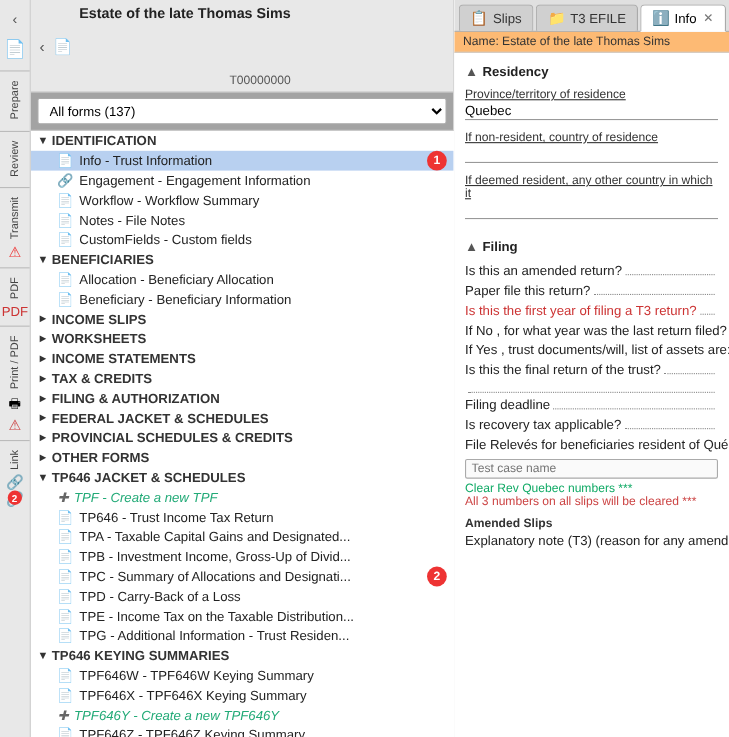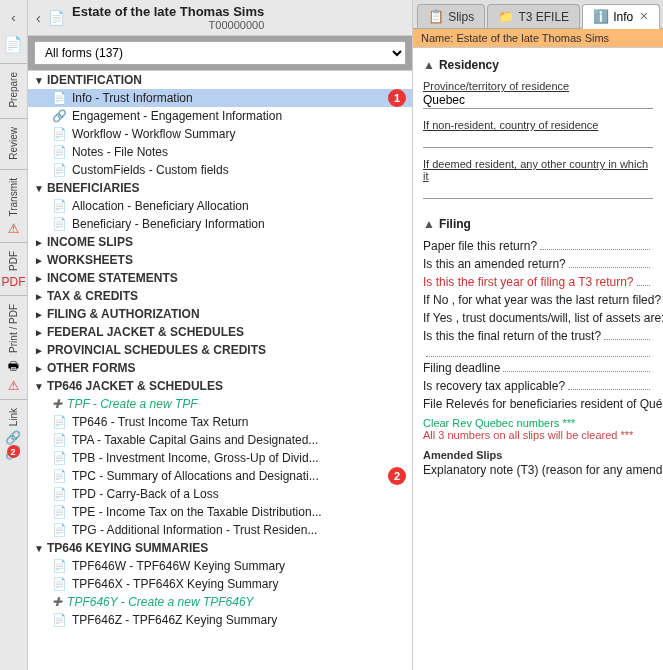--- a/index.html
+++ b/index.html
@@ -75,21 +75,21 @@
     .collapse-btn {
       font-size: 14px;
       cursor: pointer;
       color: #555;
       padding: 0 2px;
     }
     .doc-icon {
       font-size: 14px;
       color: #555;
     }
-    .title-block { display: flex; flex-direction: column; }
+    .title-block { display: flex; flex-direction: column; gap: 48px; }
     .title-name { font-weight: bold; font-size: 13px; color: #222; }
     .title-id { font-size: 11px; color: #555; text-align: right; }
 
     
     .form-select-row {
       padding: 5px 6px;
       border-bottom: 1px solid #ccc;
       background: #a3a3a3;
       text-decoration: underline;
     }
@@ -533,28 +533,28 @@
         <div class="field-value empty">&nbsp;</div>
         <div style="height:4px;"></div>
       </div>
 
       <div class="section-header">
         <span class="arrow">▲</span>
         <span>Filing</span>
       </div>
 
       <div class="dotted-row">
+        <span class="drow-label">Is this an amended return?</span>
+        <span class="dots"></span>
+      </div>
+      <div class="dotted-row">
         <span class="drow-label">Paper file this return?</span>
         <span class="dots"></span>
       </div>
       <div class="dotted-row">
-        <span class="drow-label">Is this an amended return?</span>
-        <span class="dots"></span>
-      </div>
-      <div class="dotted-row">
         <span class="drow-label highlight-red">Is this the first year of filing a T3 return?</span>
         <span class="dots"></span>
       </div>
       <div class="dotted-row">
         <span class="drow-label">If No , for what year was the last return filed?</span>
 
       </div>
       <div class="dotted-row">
         <span class="drow-label">If Yes , trust documents/will, list of assets are:</span>
 
@@ -573,20 +573,21 @@
       <div class="dotted-row">
         <span class="drow-label">Is recovery tax applicable?</span>
         <span class="dots"></span>
       </div>
       <div class="dotted-row">
         <span class="drow-label">File Relevés for beneficiaries resident of Québe</span>
 
       </div>
 
       <div style="margin-top:6px;">
+        <input class="input-placeholder" type="text" placeholder="Test case name" style="">
         <span class="link-text">Clear Rev Quebec numbers ***</span>
         <span class="link-text red-warn">All 3 numbers on all slips will be cleared ***</span>
       </div>
 
       <div class="amended-slips">
         <div class="amended-label">Amended Slips</div>
         <div class="dotted-row">
           <span class="drow-label">Explanatory note (T3) (reason for any amended</span>
 
         </div>

